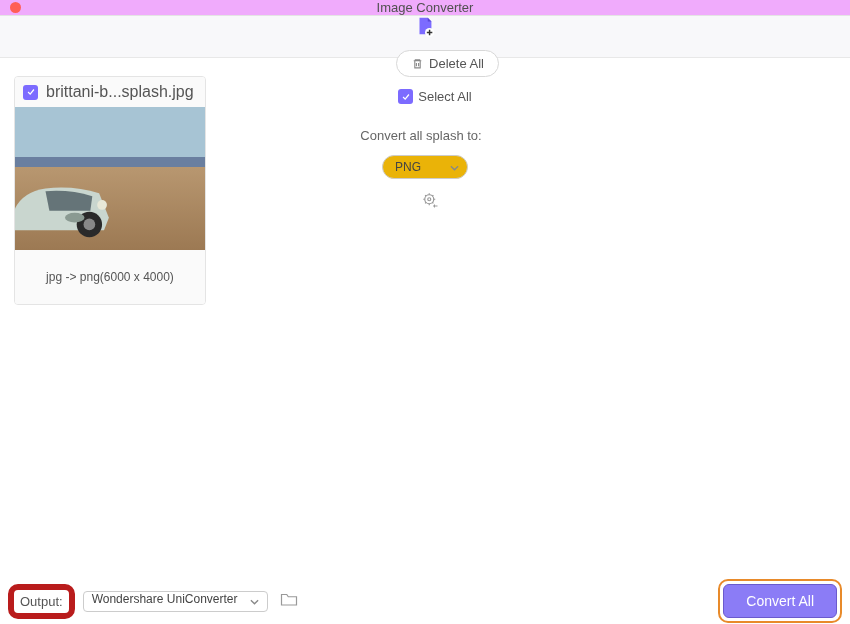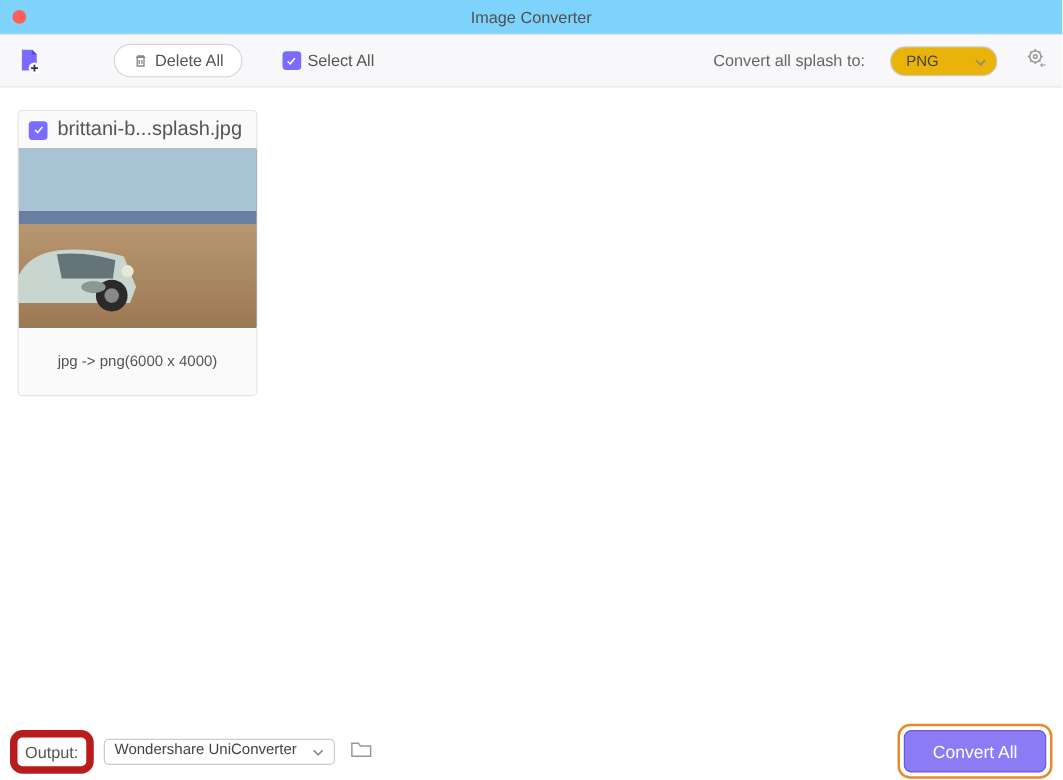--- a/index.html
+++ b/index.html
@@ -8,22 +8,22 @@
       height: 624px;
       font-family: -apple-system, BlinkMacSystemFont, "Segoe UI", Arial, sans-serif;
       background: #ffffff;
       display: flex;
       flex-direction: column;
       overflow: hidden;
     }
     
     
     .titlebar {
-      height: 28px;
-      background: #7dd3fc;
+      height: 16px;
+      background: #f0abfc;
       border-bottom: 1px solid #e4e4e4;
       display: flex;
       align-items: center;
       position: relative;
     }
     .titlebar-dot {
       width: 11px;
       height: 11px;
       border-radius: 50%;
       background: #ff5f56;
@@ -39,20 +39,21 @@
     
     
     .toolbar {
       height: 42px;
       background: #f8f8fa;
       border-bottom: 1px solid #e8e8e8;
       display: flex;
       align-items: center;
       padding: 0 12px;
       gap: 12px;
+      flex-direction: column;
     }
     .add-icon {
       width: 22px;
       height: 22px;
       color: #6a5acd;
       cursor: pointer;
     }
     .delete-all-btn {
       display: flex;
       align-items: center;

